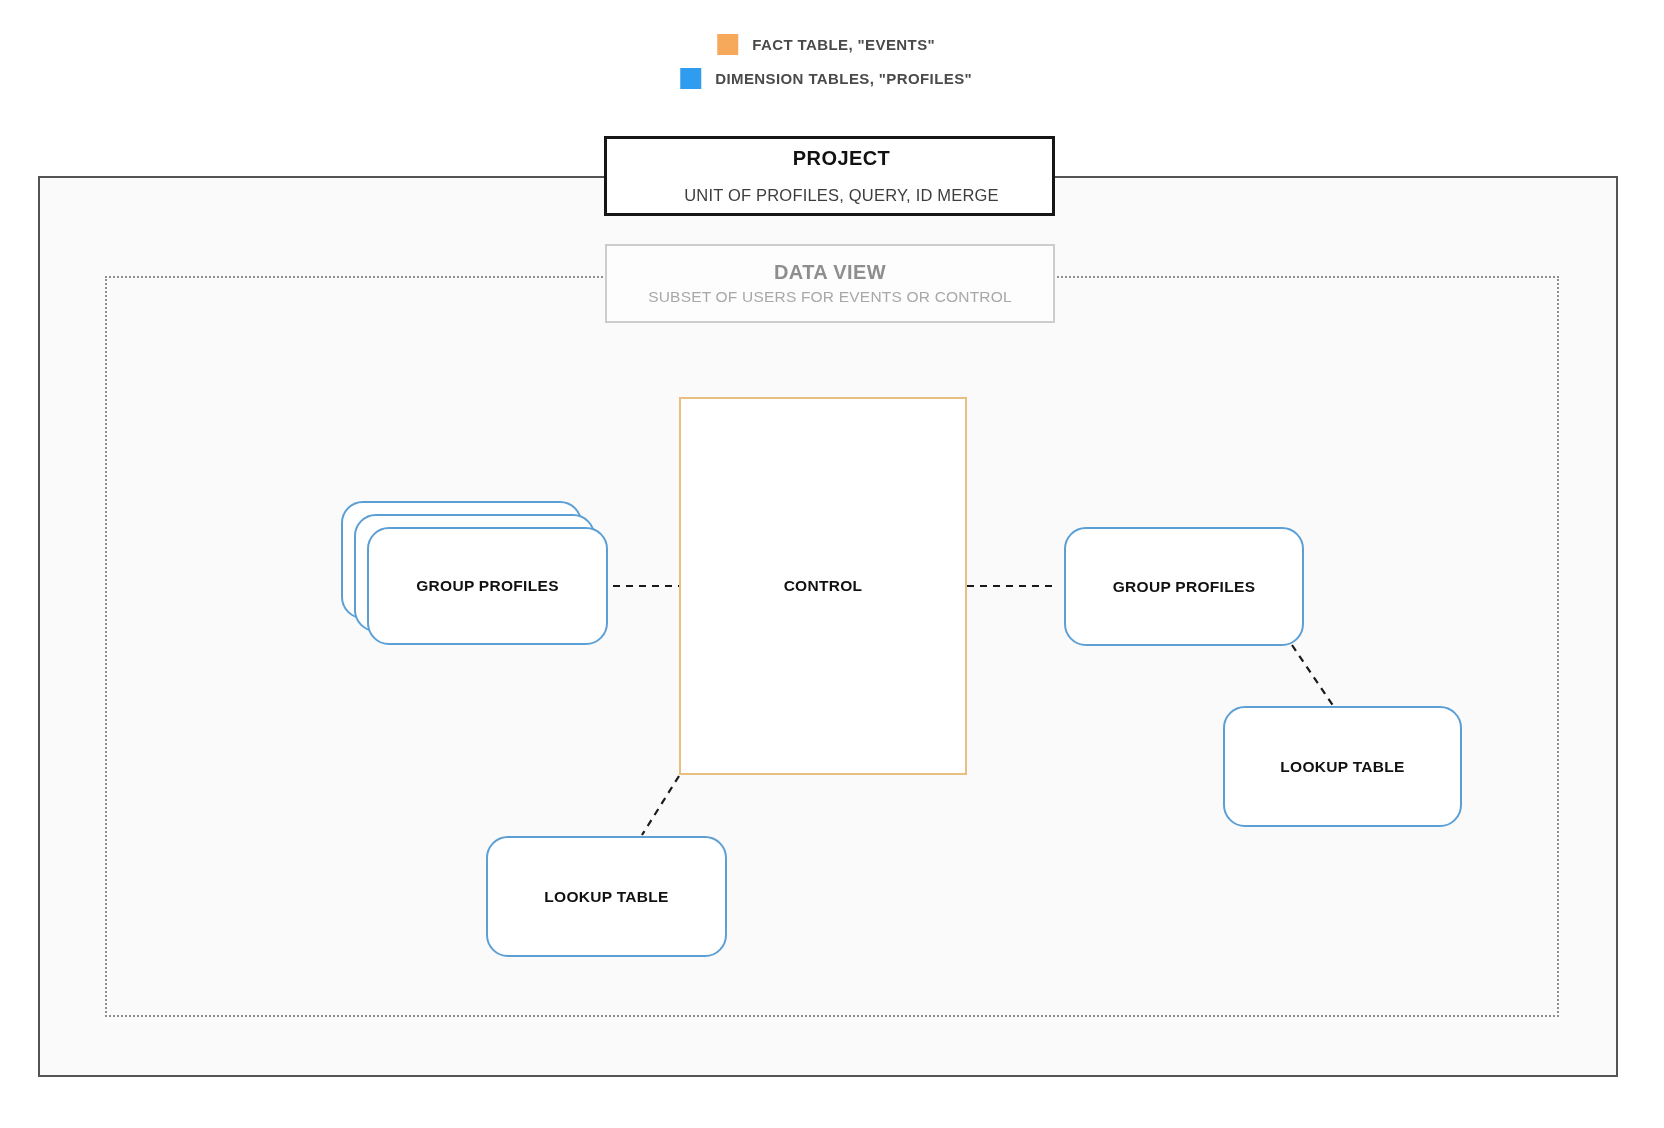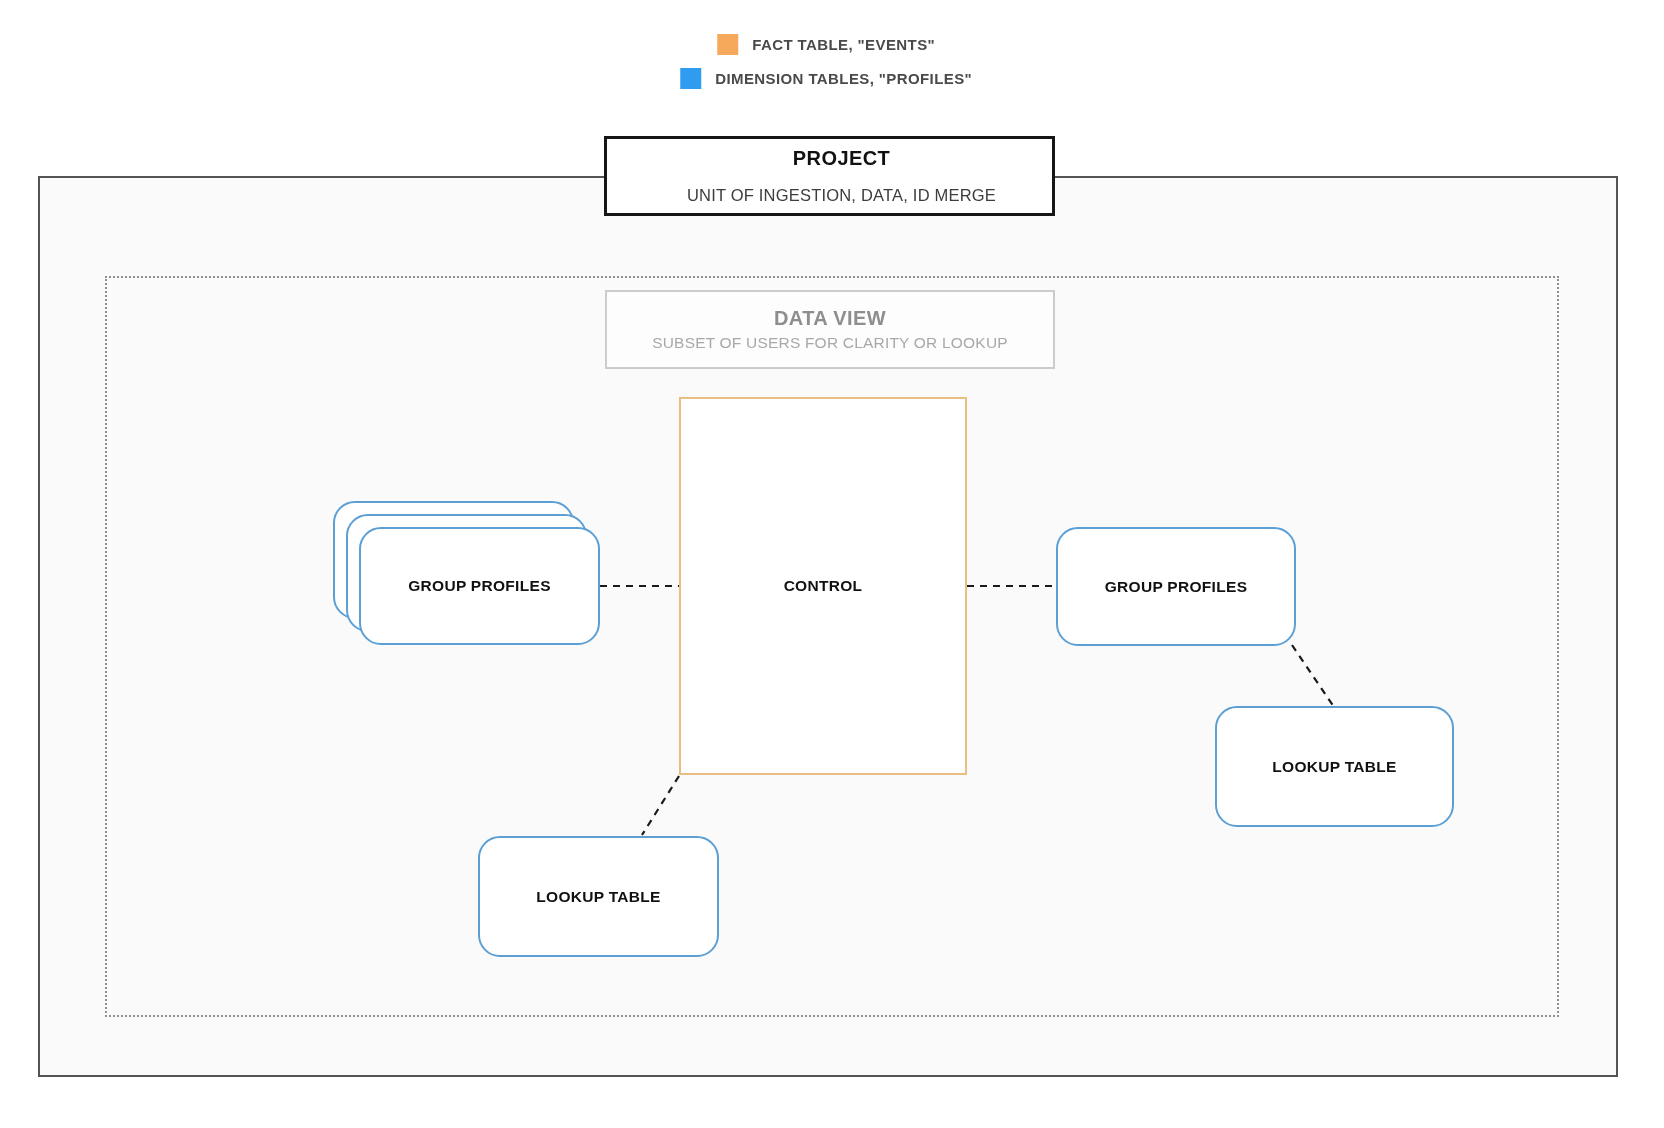--- a/index.html
+++ b/index.html
@@ -31,21 +31,21 @@
   
   .outer-box {
     position: absolute; left: 38px; top: 176px; width: 1580px; height: 901px;
     border: 2px solid #545454; background: #fafafa; z-index: 1;
   }
 
   
   .dataview-box {
     position: absolute; left: 605px; top: 244px; width: 450px; height: 79px;
     background: #fdfdfd; border: 2px solid #cccccc; z-index: 4;
-    display: flex; flex-direction: column; align-items: center; justify-content: center; gap: 4px; margin-top: 46px;
+    display: flex; flex-direction: column; align-items: center; justify-content: center; gap: 4px;
   }
   .dataview-title { font-size: 20px; font-weight: bold; color: #8e8e8e; letter-spacing: 0.4px; }
   .dataview-subtitle { font-size: 15.5px; color: #a8a8a8; letter-spacing: 0.2px; }
 
   
   .dotted-box {
     position: absolute; left: 105px; top: 276px; width: 1454px; height: 741px;
     border: 2px dotted #8f8f8f; z-index: 2;
   }
 
@@ -57,21 +57,21 @@
     position: absolute; background: #ffffff; z-index: 3;
     display: flex; align-items: center; justify-content: center;
   }
   .node-label { font-size: 15.5px; font-weight: bold; color: #111111; letter-spacing: 0.3px; }
 
   .events-node {
     left: 679px; top: 397px; width: 288px; height: 378px;
     border: 2px solid #e9be81;
   }
 
-  .dim-card { border-radius: 22px; border: 2px solid #5c9fd4; background: #ffffff; }
+  .dim-card { border-radius: 22px; border: 2px solid #5c9fd4; background: #ffffff; margin-left: 8px; }
 
   .user-profiles-node { left: 1056px; top: 527px; width: 240px; height: 119px; }
   .lookup-right-node  { left: 1215px; top: 706px; width: 239px; height: 121px; }
   .lookup-bottom-node { left: 478px;  top: 836px; width: 241px; height: 121px; }
 
   
   .stack { position: absolute; left: 333px; top: 501px; width: 267px; height: 144px; z-index: 3; }
   .stack .card { position: absolute; width: 241px; height: 118px; }
   .stack .back2 { left: 0px;  top: 0px; }
   .stack .back1 { left: 13px; top: 13px; }
@@ -88,28 +88,28 @@
       <span class="legend-label">FACT TABLE, "EVENTS"</span>
     </div>
     <div class="legend-row">
       <span class="swatch" style="background: rgb(47, 156, 239);"></span>
       <span class="legend-label">DIMENSION TABLES, "PROFILES"</span>
     </div>
   </div>
 
   <div class="project-box">
     <div class="project-title">PROJECT</div>
-    <div class="project-subtitle">UNIT OF INGESTION, DATA, ID MERGE</div>
+    <div class="project-subtitle">UNIT OF PROFILES, QUERY, ID MERGE</div>
   </div>
 
   <div class="outer-box"></div>
 
   <div class="dataview-box">
     <div class="dataview-title">DATA VIEW</div>
-    <div class="dataview-subtitle">SUBSET OF USERS FOR CLARITY OR LOOKUP</div>
+    <div class="dataview-subtitle">SUBSET OF USERS FOR EVENTS OR CONTROL</div>
   </div>
 
   <div class="dotted-box"></div>
 
   <svg id="edges" class="edges-svg">
       <line x1="600" y1="586" x2="679" y2="586" stroke="#1a1a1a" stroke-width="2.2" stroke-dasharray="7 6"></line>
       <line x1="967" y1="586" x2="1056" y2="586" stroke="#1a1a1a" stroke-width="2.2" stroke-dasharray="7 6"></line>
       <line x1="1292" y1="645" x2="1334" y2="707" stroke="#1a1a1a" stroke-width="2.2" stroke-dasharray="7 6"></line>
       <line x1="679" y1="776" x2="642" y2="835" stroke="#1a1a1a" stroke-width="2.2" stroke-dasharray="7 6"></line>
     </svg>

